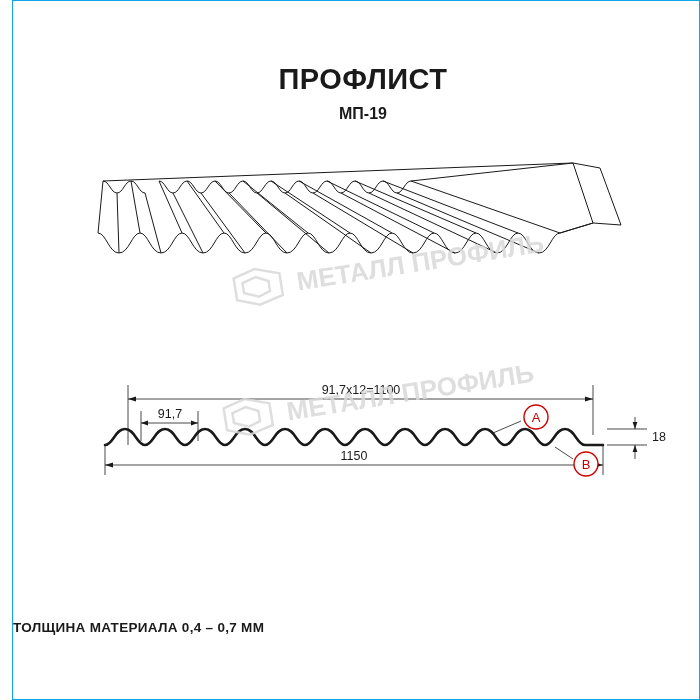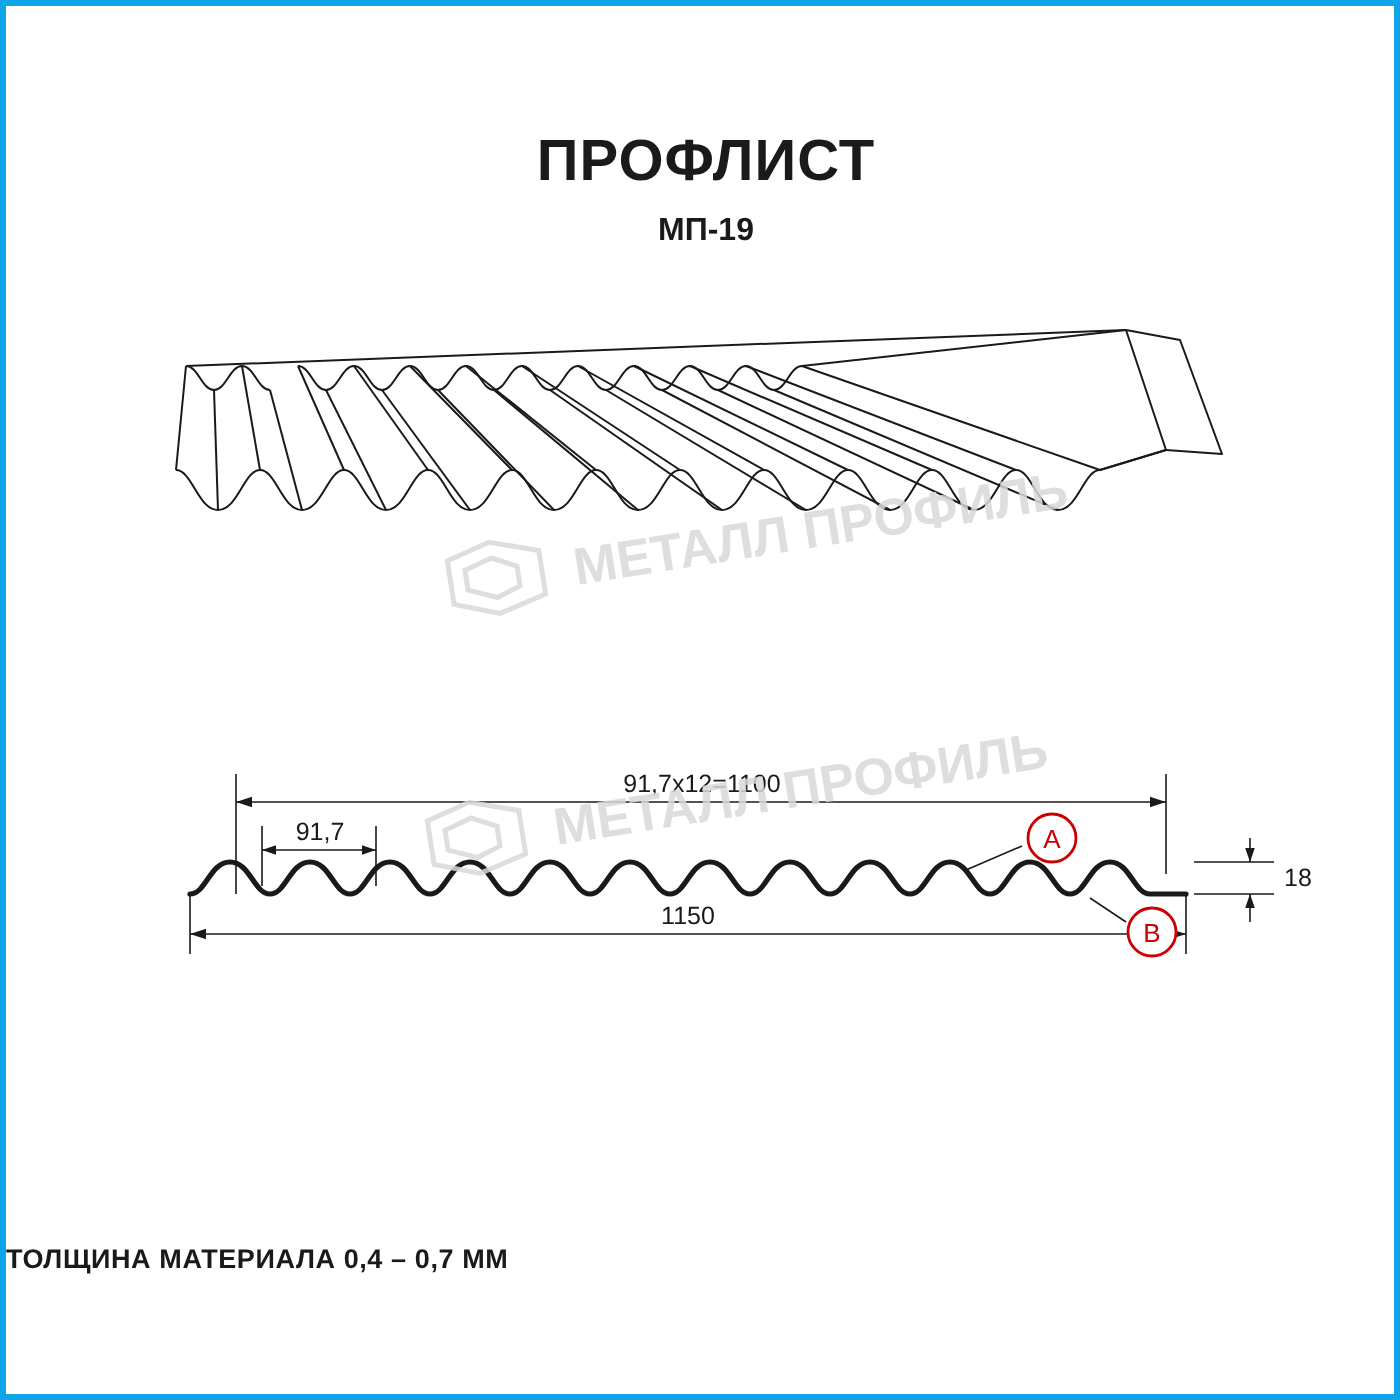--- a/index.html
+++ b/index.html
@@ -11,22 +11,23 @@
     height: 700px;
     background: #ffffff;
     font-family: "Liberation Sans", sans-serif;
     color: #1a1a1a;
     position: relative;
     overflow: hidden;
   }
   .page {
     position: absolute;
     inset: 0;
-    border: 3px solid #0ea5e9;
+    border: 1px solid #0ea5e9;
     box-sizing: border-box;
+    margin-left: 12px;
   }
   .title {
     position: absolute;
     top: 62px;
     left: 0;
     width: 700px;
     text-align: center;
     font-size: 29px;
     font-weight: bold;
     letter-spacing: 0.5px;

